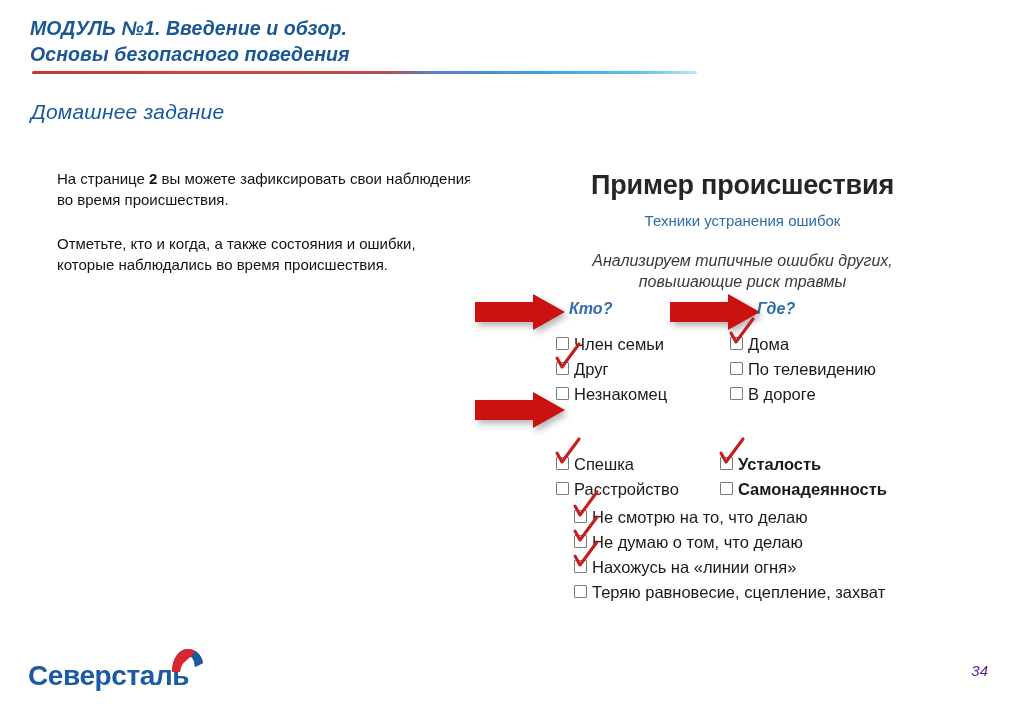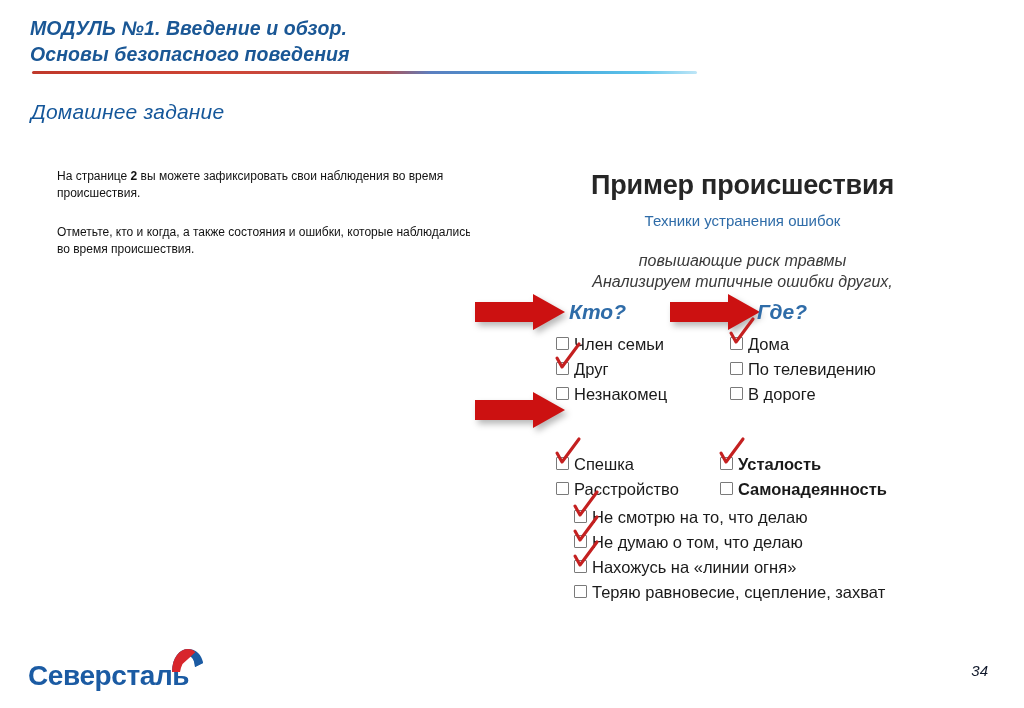--- a/index.html
+++ b/index.html
@@ -66,21 +66,21 @@
     color: #15579a;
     letter-spacing: 0.2px;
   }
 
   
   .body-copy {
     position: absolute;
     left: 57px;
     top: 168px;
     width: 420px;
-    font-size: 12px;
+    font-size: 15px;
     color: #121212;
     line-height: 1.42;
   }
   .body-copy p {
     margin: 0 0 22px 0;
   }
   .body-copy p:last-child { margin-bottom: 8px; }
   .body-copy b { font-weight: bold; }
 
   
@@ -128,21 +128,21 @@
   
   .arrow {
     position: absolute;
     filter: drop-shadow(3px 4px 3px rgba(0,0,0,0.28));
   }
   .arrow svg { display: block; }
 
   
   .col-heading {
     position: absolute;
-    font-size: 21px;
+    font-size: 16px;
     font-style: italic;
     font-weight: bold;
     color: #2f6ca8;
   }
 
   
   .cb-list { position: absolute; }
   .cb-row {
     position: relative;
     display: flex;
@@ -215,21 +215,21 @@
     top: 0px;
     width: 34px;
     height: 26px;
   }
   .page-number {
     position: absolute;
     right: 36px;
     top: 662px;
     font-size: 15px;
     font-style: italic;
-    color: #0f172a;
+    color: #4c1d95;
   }
 </style>
 </head>
 <body>
 
 <div class="slide">
 
   <div class="slide-header">
     <div class="title-line">МОДУЛЬ №1. Введение и обзор.</div>
     <div class="title-line">Основы безопасного поведения</div>
@@ -241,22 +241,22 @@
   <div class="body-copy">
     <p><span>На странице </span><b>2</b><span> вы можете зафиксировать свои наблюдения во время происшествия.</span></p>
     <p>Отметьте, кто и когда, а также состояния и ошибки, которые наблюдались во время происшествия.</p>
   </div>
 
   <div class="worksheet">
 
     <div class="ws-title">Пример происшествия</div>
     <div class="ws-subtitle">Техники устранения ошибок</div>
     <div class="ws-lead">
+      <div>Анализируем типичные ошибки других,</div>
       <div>повышающие риск травмы</div>
-      <div>Анализируем типичные ошибки других,</div>
     </div>
 
     <div class="arrow" style="left:5px; top:134px;">
       <svg width="90" height="36" viewBox="0 0 90 36" aria-hidden="true">
         <path d="M0 8 L58 8 L58 0 L90 18 L58 36 L58 28 L0 28 Z" fill="#cc1111"></path>
       </svg>
     </div>
     <div class="col-heading" style="left:99px; top:140px;">Кто?</div>
 
     <div class="arrow" style="left:200px; top:134px;">

